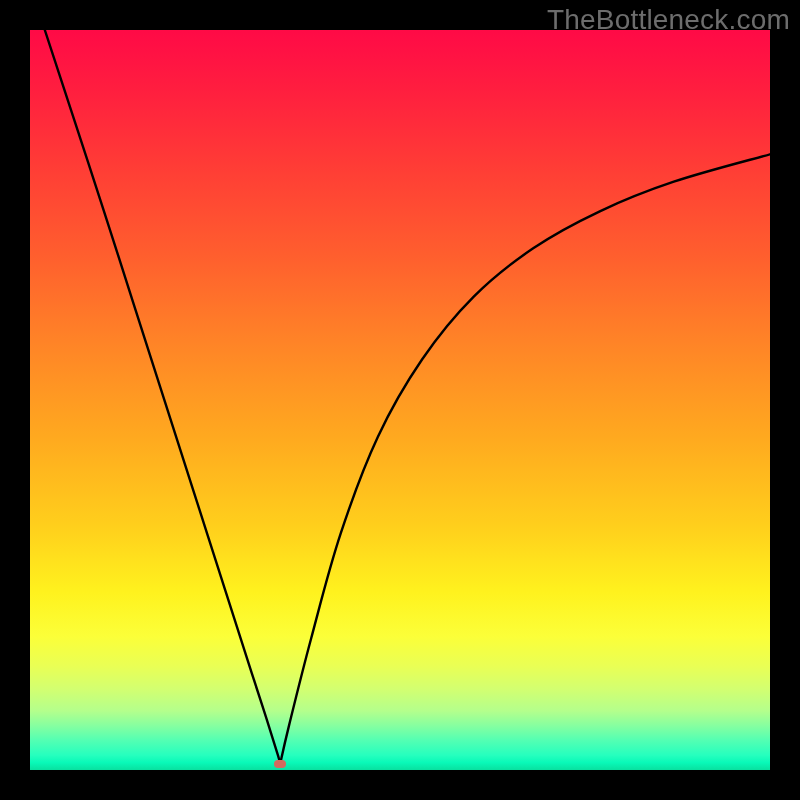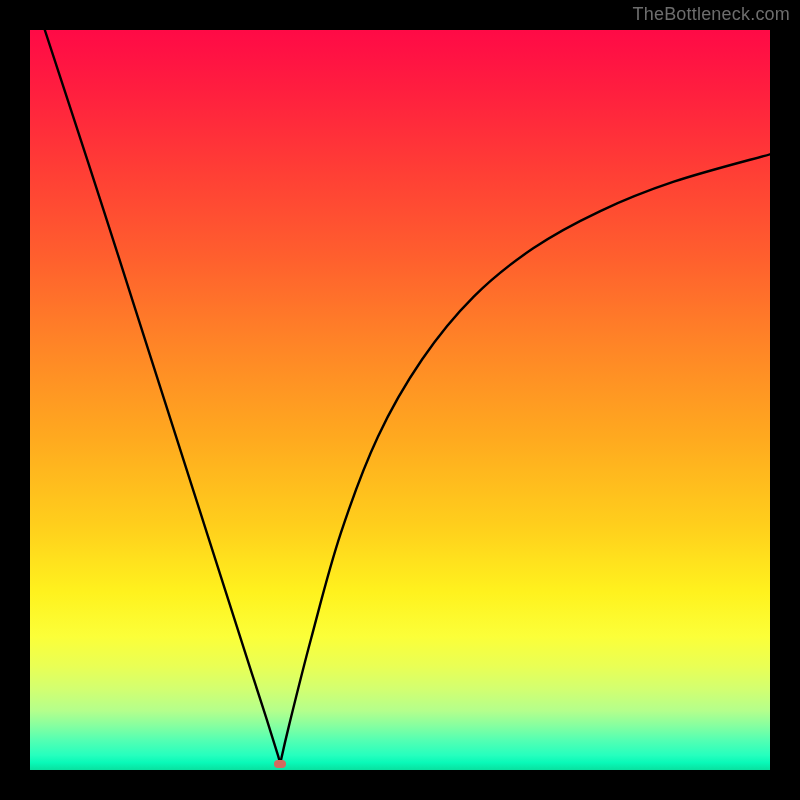--- a/index.html
+++ b/index.html
@@ -42,21 +42,21 @@
       #26ffbe 98%,
       #09f9b8 99%,
       #08e09f 100%
     );
   }
   .watermark {
     position: absolute;
     top: 4px;
     right: 10px;
     color: #6d6d6d;
-    font-size: 18px;
+    font-size: 28px;
     font-weight: 500;
     letter-spacing: 0.2px;
     user-select: none;
   }
   .marker {
     position: absolute;
     width: 12px;
     height: 8px;
     background: #d46a5e;
     border-radius: 4px;

